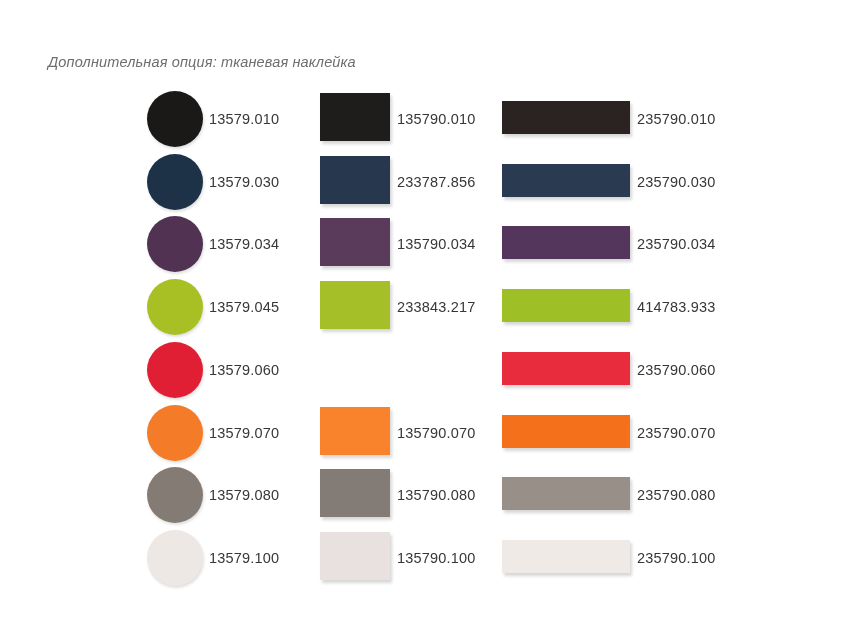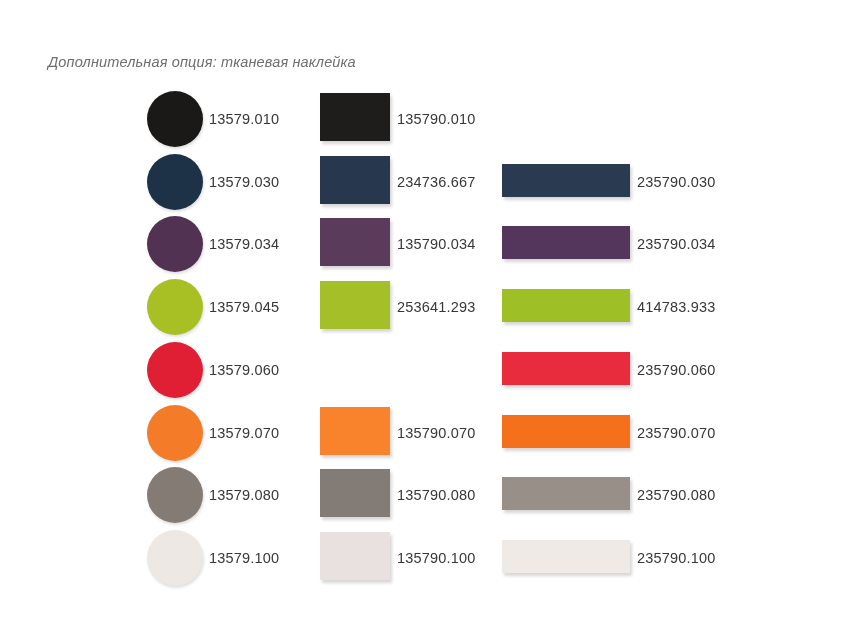--- a/index.html
+++ b/index.html
@@ -103,29 +103,33 @@
   <div class="swatch-rows">
       <div class="swatch-row" style="top: 88px;">
         <div class="cell cell-circle">
           <div class="sw sw-circle sw-shadow-circle" style="background: rgb(26, 25, 23);"></div>
           <div class="sw-label label-circle">13579.010</div>
         </div>
         <div class="cell cell-rect">
           <div class="sw sw-rect sw-shadow-rect" style="background: rgb(30, 29, 27);"></div>
           <div class="sw-label label-rect">135790.010</div>
         </div>
+        <div class="cell cell-band">
+          <div class="sw sw-band sw-shadow-band" style="background: rgb(43, 35, 33);"></div>
+          <div class="sw-label label-band">235790.010</div>
+        </div>
       </div>
       <div class="swatch-row" style="top: 150.7px;">
         <div class="cell cell-circle">
           <div class="sw sw-circle sw-shadow-circle" style="background: rgb(29, 50, 71);"></div>
           <div class="sw-label label-circle">13579.030</div>
         </div>
         <div class="cell cell-rect">
           <div class="sw sw-rect sw-shadow-rect" style="background: rgb(39, 55, 78);"></div>
-          <div class="sw-label label-rect">234736.667</div>
+          <div class="sw-label label-rect">233787.856</div>
         </div>
         <div class="cell cell-band">
           <div class="sw sw-band sw-shadow-band" style="background: rgb(42, 58, 81);"></div>
           <div class="sw-label label-band">235790.030</div>
         </div>
       </div>
       <div class="swatch-row" style="top: 213.4px;">
         <div class="cell cell-circle">
           <div class="sw sw-circle sw-shadow-circle" style="background: rgb(82, 50, 83);"></div>
           <div class="sw-label label-circle">13579.034</div>
@@ -139,21 +143,21 @@
           <div class="sw-label label-band">235790.034</div>
         </div>
       </div>
       <div class="swatch-row" style="top: 276.1px;">
         <div class="cell cell-circle">
           <div class="sw sw-circle sw-shadow-circle" style="background: rgb(169, 192, 36);"></div>
           <div class="sw-label label-circle">13579.045</div>
         </div>
         <div class="cell cell-rect">
           <div class="sw sw-rect sw-shadow-rect" style="background: rgb(164, 191, 39);"></div>
-          <div class="sw-label label-rect">253641.293</div>
+          <div class="sw-label label-rect">233843.217</div>
         </div>
         <div class="cell cell-band">
           <div class="sw sw-band sw-shadow-band" style="background: rgb(159, 191, 39);"></div>
           <div class="sw-label label-band">414783.933</div>
         </div>
       </div>
       <div class="swatch-row" style="top: 338.8px;">
         <div class="cell cell-circle">
           <div class="sw sw-circle sw-shadow-circle" style="background: rgb(224, 30, 52);"></div>
           <div class="sw-label label-circle">13579.060</div>

